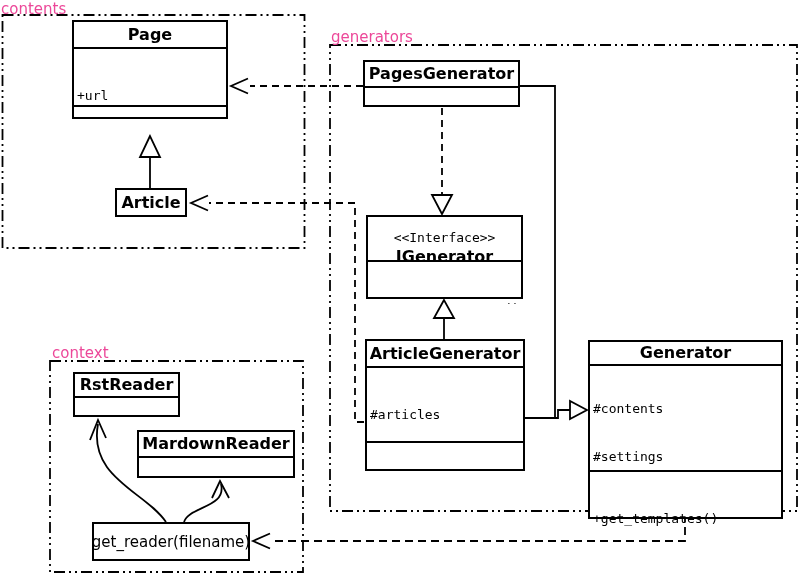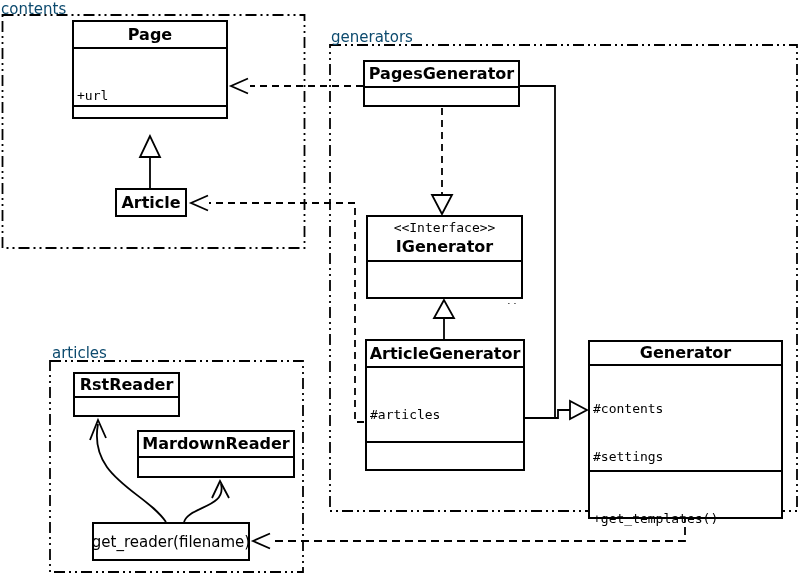--- a/index.html
+++ b/index.html
@@ -3,35 +3,35 @@
 <meta charset="utf-8">
 <style>
   html,body { margin:0; padding:0; background:#ffffff; }
   #canvas {
     position:relative; width:803px; height:579px; background:#ffffff;
     font-family:"DejaVu Sans", sans-serif; color:#000; overflow:hidden;
   }
   #edges { position:absolute; left:0; top:0; width:803px; height:579px; }
 
   .pkg-label {
-    position:absolute; font-size:15px; line-height:16px; color:#0c4a6e;
+    position:absolute; font-size:15px; line-height:16px; color:#ec4899;
     background:transparent; white-space:nowrap;
   }
 
   .uml-class {
     position:absolute; box-sizing:border-box; background:#fff;
     border:2px solid #000;
   }
   .uml-title {
     font-family:"DejaVu Sans", sans-serif; font-weight:bold; font-size:16px;
     text-align:center; white-space:nowrap; overflow:hidden;
   }
   .stereotype {
     font-family:"DejaVu Sans Mono", monospace; font-weight:normal; font-size:13px;
-    text-align:center; line-height:17px; padding-top:2px;
+    text-align:center; line-height:17px; padding-top:12px;
   }
   .compartment { border-top:2px solid #000; }
   .rows {
     font-family:"DejaVu Sans Mono", monospace; font-size:13px; line-height:16px;
     padding:7px 2px 0 3px; white-space:pre; overflow:hidden;
   }
   .rows div { white-space:pre; }
 
   .node-plain {
     position:absolute; box-sizing:border-box; background:#fff; border:2px solid #000;
@@ -92,21 +92,21 @@
     </g>
 
     <g>
       <path d="M184 522 C 189 506, 227 508, 221 484" fill="none" stroke="#000" stroke-width="1.8"></path>
       <path d="M212 498 L220 481 L229 498" fill="none" stroke="#000" stroke-width="1.8"></path>
     </g>
   </svg>
 
   <div class="pkg-label" style="left:1px; top:1px;">contents</div>
   <div class="pkg-label" style="left:331px; top:29px;">generators</div>
-  <div class="pkg-label" style="left:52px; top:345px;">articles</div>
+  <div class="pkg-label" style="left:52px; top:345px;">context</div>
 
   <div class="uml-class" style="left:72px; top:20px; width:156px; height:99px;">
     <div class="uml-title" style="height:25px; line-height:25px;">Page</div>
     <div class="compartment rows" style="height:49px;">
       <div>+url</div>
       
       
     </div>
     <div class="compartment rows" style="height:17px;">
       

